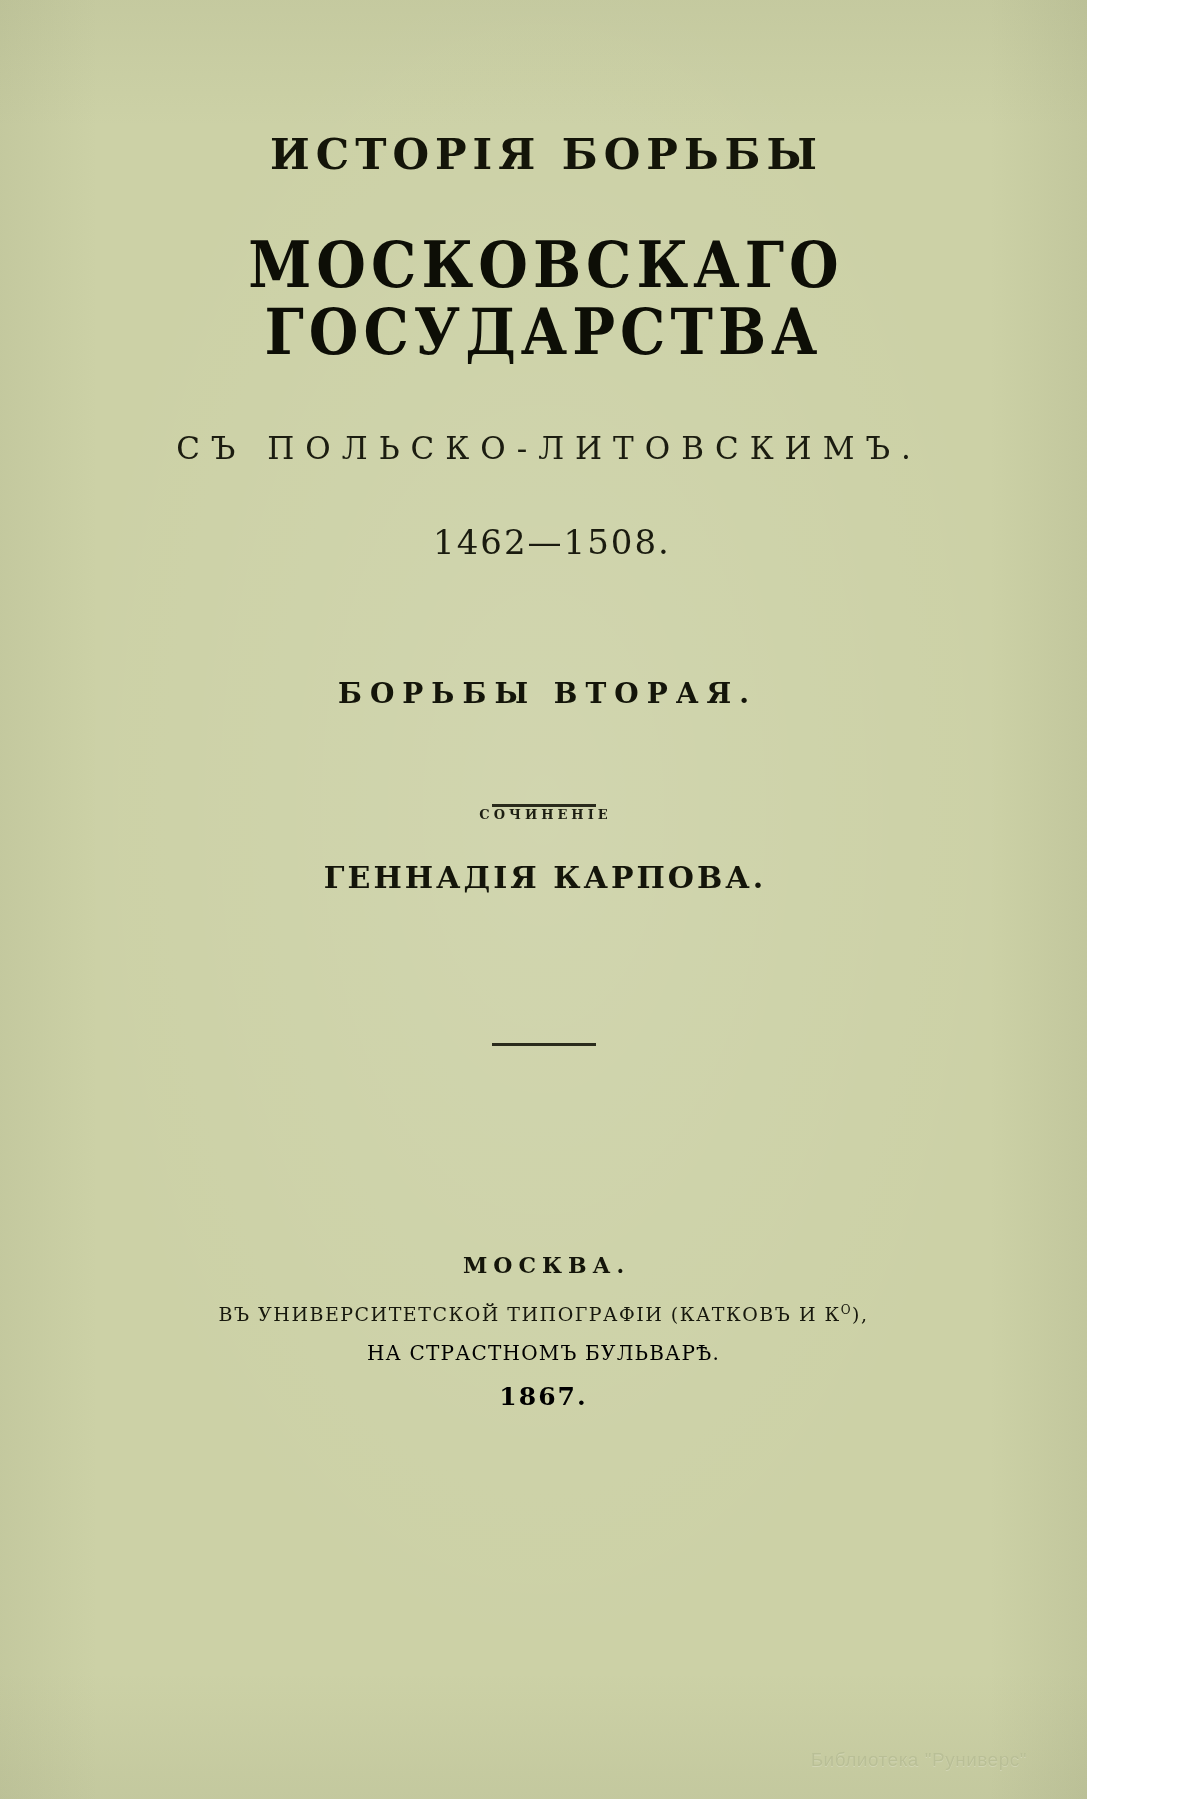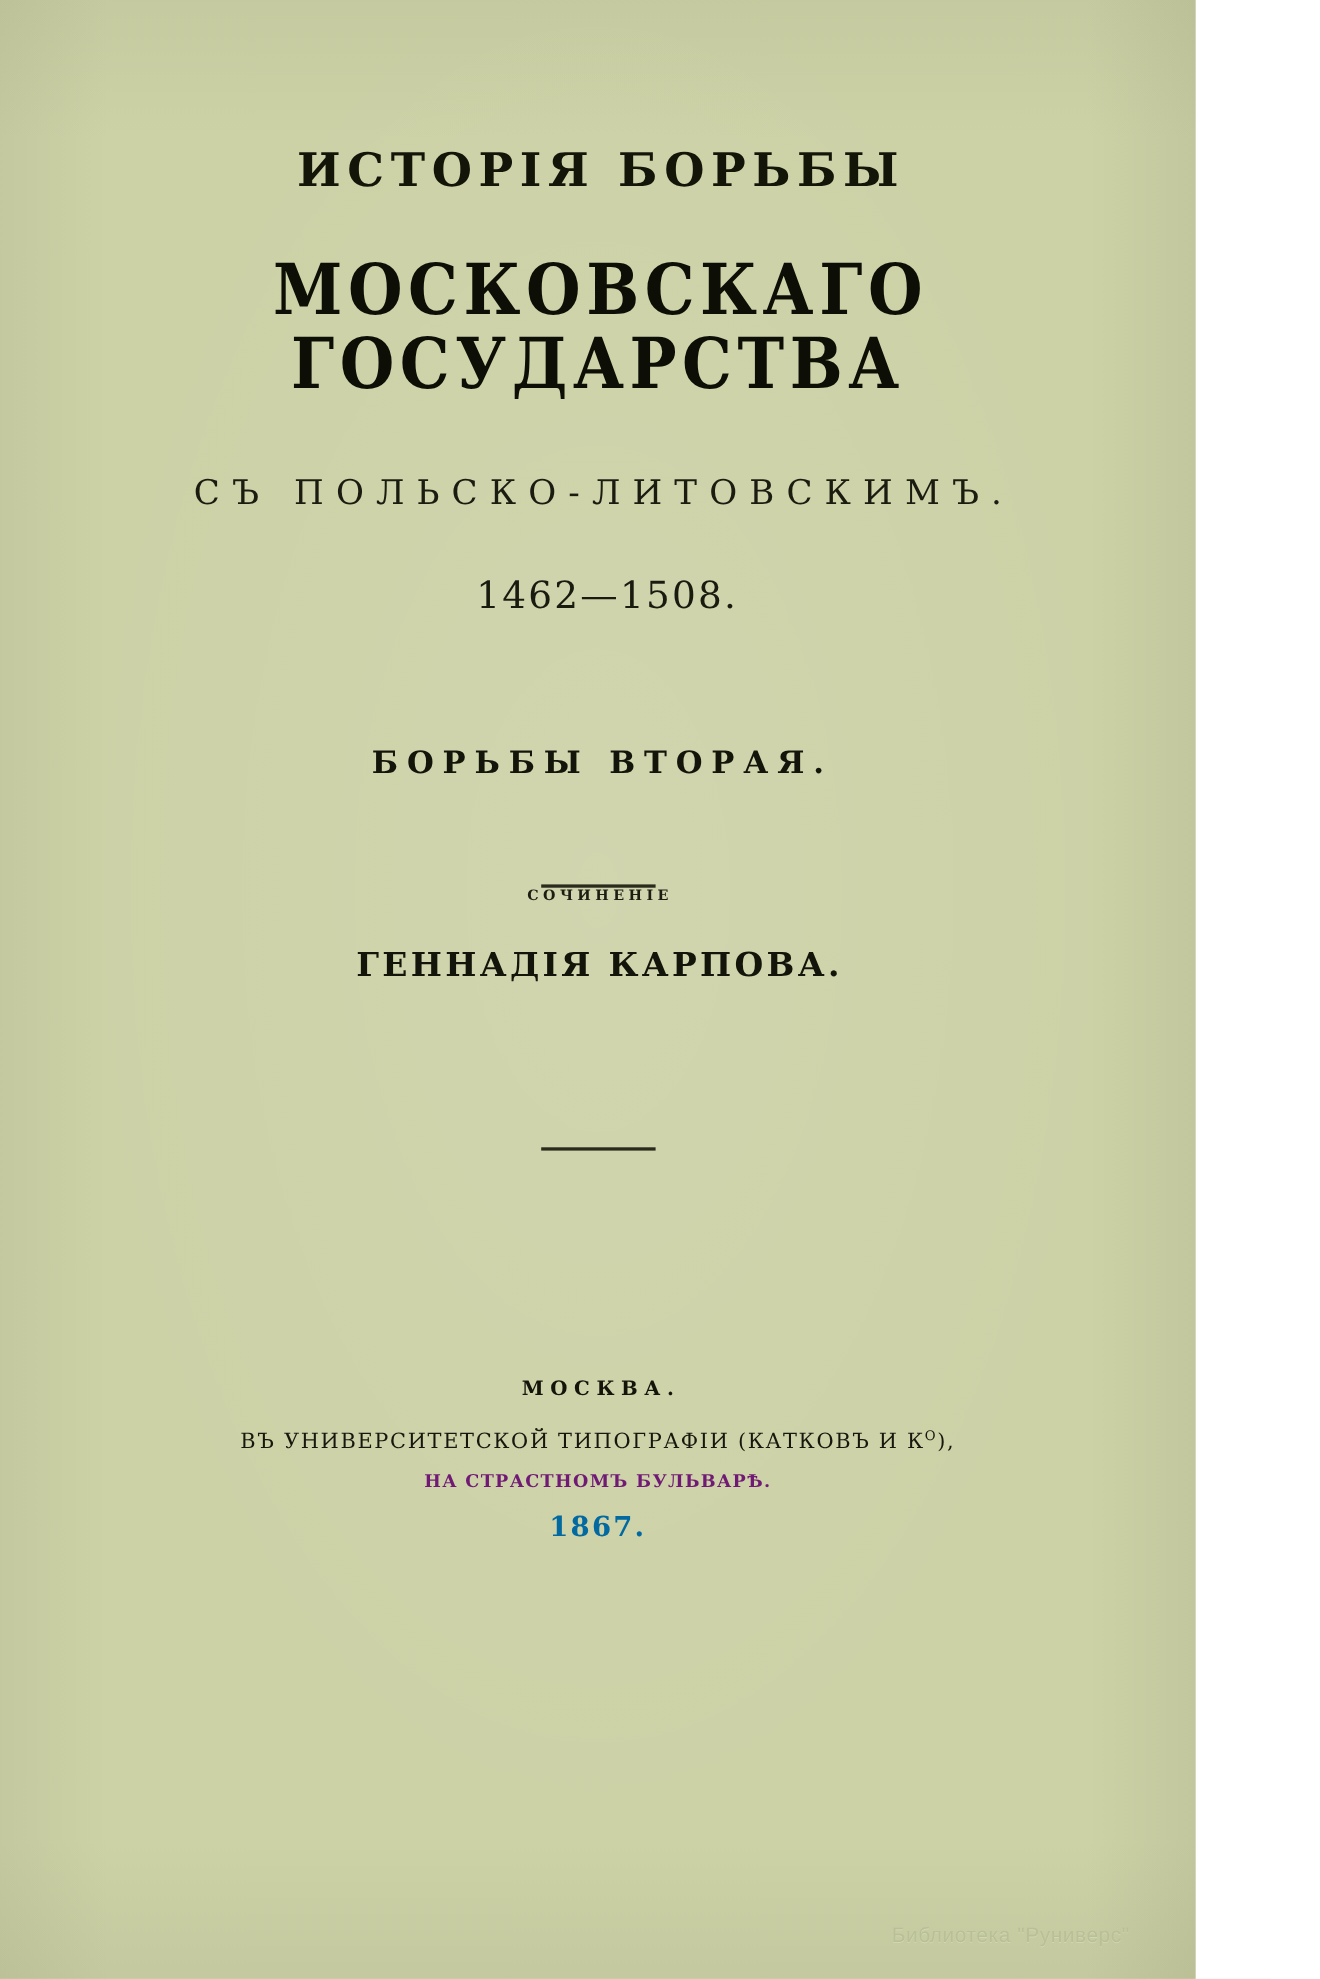--- a/index.html
+++ b/index.html
@@ -115,52 +115,52 @@
     text-indent: 3px;
     color: #14150a;
   }
 
   .imprint {
     margin-top: 206px;
   }
   .imprint-city {
     font-family: "DejaVu Serif", serif;
     font-weight: 700;
-    font-size: 18px;
+    font-size: 22px;
     letter-spacing: 6px;
     text-indent: 6px;
     color: #14150a;
   }
   .imprint-press {
     margin-top: 25px;
     font-family: "DejaVu Serif", serif;
     font-weight: 400;
     font-size: 19px;
     letter-spacing: 1.5px;
     color: #17180d;
   }
   .imprint-press sup {
     font-size: 12px;
     vertical-align: super;
   }
   .imprint-address {
     margin-top: 16px;
     font-family: "DejaVu Serif", serif;
-    font-weight: 700;
-    font-size: 16px;
+    font-weight: 400;
+    font-size: 20px;
     letter-spacing: 1.2px;
-    color: #701a75;
+    color: #000000;
   }
   .imprint-year {
     margin-top: 17px;
     font-family: "DejaVu Serif", serif;
     font-weight: 700;
     font-size: 25px;
     letter-spacing: 2px;
-    color: #0369a1;
+    color: #000000;
   }
 
   .watermark {
     position: absolute;
     right: 60px;
     bottom: 28px;
     z-index: 3;
     font-family: "Liberation Sans", sans-serif;
     font-size: 19px;
     letter-spacing: 0.5px;

